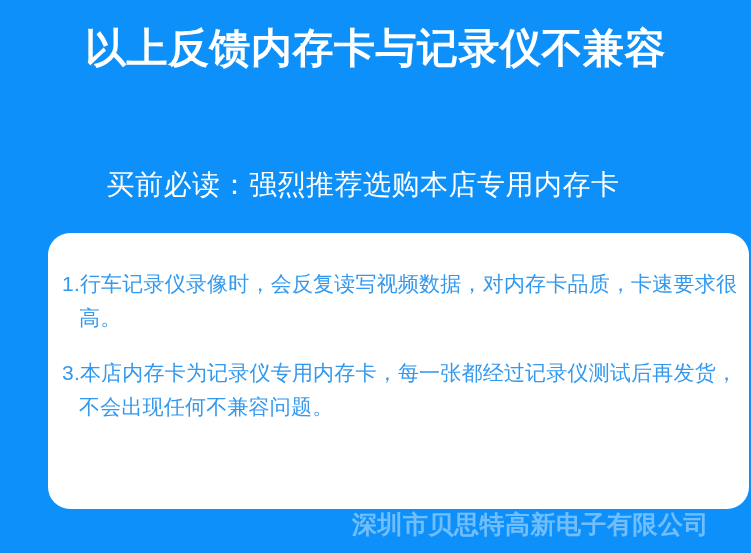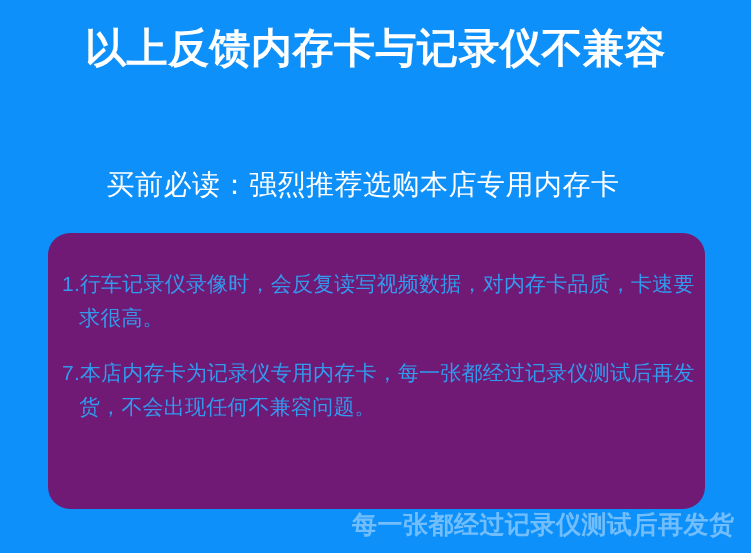--- a/index.html
+++ b/index.html
@@ -58,23 +58,24 @@
     margin-left: 44px;
   }
 
   
   .card {
     position: absolute;
     left: 48px;
     top: 233px;
     width: 657px;
     height: 276px;
-    background: #701a75;
+    background: #ffffff;
     border-radius: 22px;
     overflow: hidden;
+    padding-left: 44px;
   }
 
   .card-inner {
     position: absolute;
     left: 14px;
     top: 13px;
     right: 10px;
   }
 
   .item {
@@ -116,19 +117,19 @@
 
   <div class="headline">
     <span class="headline-line">以上反馈内存卡与记录仪不兼容</span>
   </div>
 
   <div class="subtitle">买前必读：强烈推荐选购本店专用内存卡</div>
 
   <div class="card">
     <div class="card-inner">
       <p class="item">1.行车记录仪录像时，会反复读写视频数据，对内存卡品质，卡速要求很高。</p>
-      <p class="item">7.本店内存卡为记录仪专用内存卡，每一张都经过记录仪测试后再发货，不会出现任何不兼容问题。</p>
+      <p class="item">3.本店内存卡为记录仪专用内存卡，每一张都经过记录仪测试后再发货，不会出现任何不兼容问题。</p>
     </div>
   </div>
 
-  <div class="watermark">每一张都经过记录仪测试后再发货</div>
+  <div class="watermark">深圳市贝思特高新电子有限公司</div>
 
 </div>
 
 </body></html>

